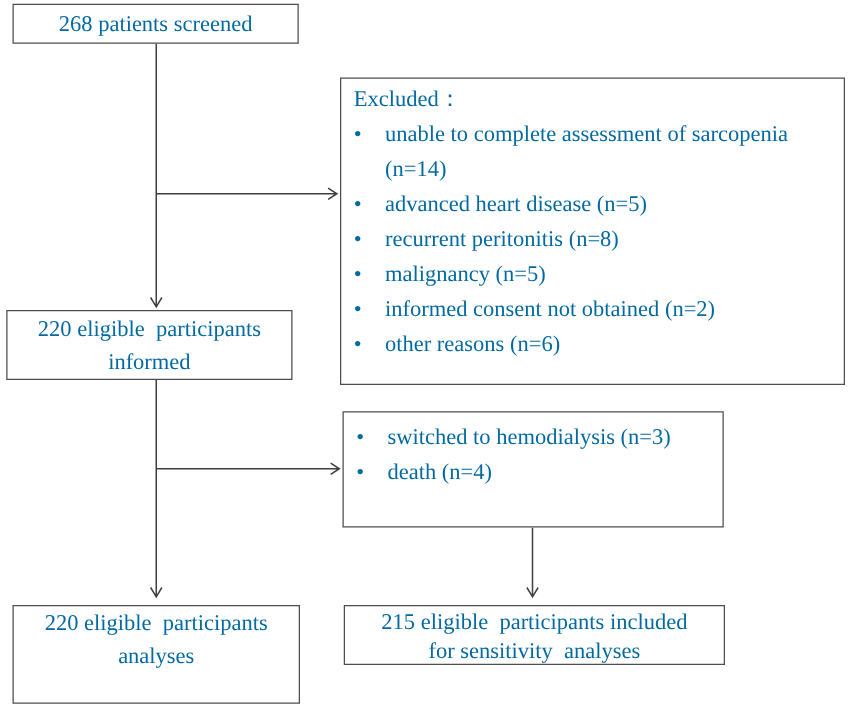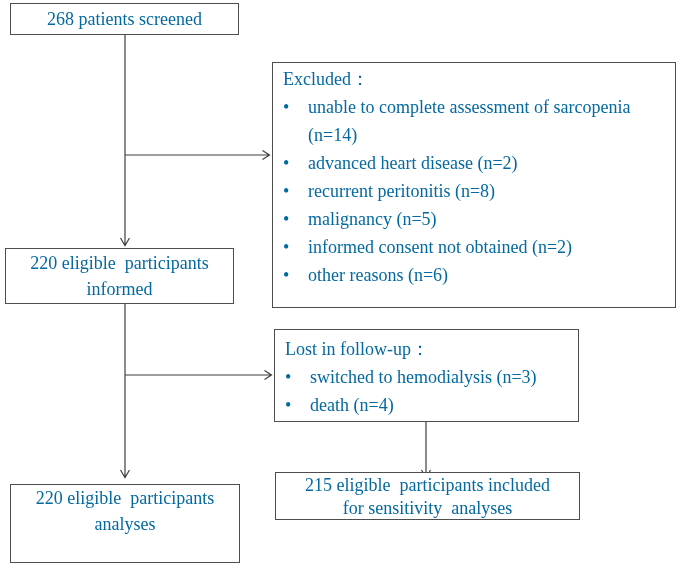--- a/index.html
+++ b/index.html
@@ -27,21 +27,21 @@
     box-sizing: border-box;
   }
   .center { text-align: center; }
   .line { white-space: pre-wrap; }
 
   .b-screened { left: 10px; top: 3px;  width: 229px; height: 32px; line-height: 29px; padding-top: 1px; }
   .b-excluded { left: 272px; top: 62px; width: 404px; height: 246px; padding: 2px 4px 0 10px; }
   .b-eligible { left: 5px;  top: 248px; width: 229px; height: 56px; line-height: 26px; padding-top: 1px; }
   .b-lost     { left: 274px; top: 329px; width: 305px; height: 93px; padding: 5px 4px 0 10px; }
   .b-primary  { left: 10px; top: 484px; width: 230px; height: 79px; line-height: 26px; }
-  .b-sensitivity { left: 275px; top: 472px; width: 305px; height: 48px; line-height: 23px; padding-top: 1px; }
+  .b-sensitivity { left: 275px; top: 484px; width: 305px; height: 48px; line-height: 23px; padding-top: 1px; }
 
   .list-title { line-height: 28px; }
   ul.items { margin: 0; padding: 0; list-style: none; }
   ul.items li { display: flex; line-height: 28px; }
   .bullet { flex: 0 0 25px; width: 25px; }
   .itext  { flex: 1; white-space: pre-line; }
 </style>
 </head>
 <body>
 
@@ -67,21 +67,21 @@
   <div class="box b-excluded">
     <div class="list-title">Excluded：</div>
     <ul class="items">
       <li>
         <span class="bullet">•</span>
         <span class="itext">unable to complete assessment of sarcopenia
 (n=14)</span>
       </li>
       <li>
         <span class="bullet">•</span>
-        <span class="itext">advanced heart disease (n=2)</span>
+        <span class="itext">advanced heart disease (n=5)</span>
       </li>
       <li>
         <span class="bullet">•</span>
         <span class="itext">recurrent peritonitis (n=8)</span>
       </li>
       <li>
         <span class="bullet">•</span>
         <span class="itext">malignancy (n=5)</span>
       </li>
       <li>
@@ -94,21 +94,20 @@
       </li>
     </ul>
   </div>
 
   <div class="box center b-eligible">
     <div class="line">220 eligible  participants</div>
     <div class="line">informed</div>
   </div>
 
   <div class="box b-lost">
-    <div class="list-title">Lost in follow-up：</div>
     <ul class="items">
       <li>
         <span class="bullet">•</span>
         <span class="itext">switched to hemodialysis (n=3)</span>
       </li>
       <li>
         <span class="bullet">•</span>
         <span class="itext">death (n=4)</span>
       </li>
     </ul>

